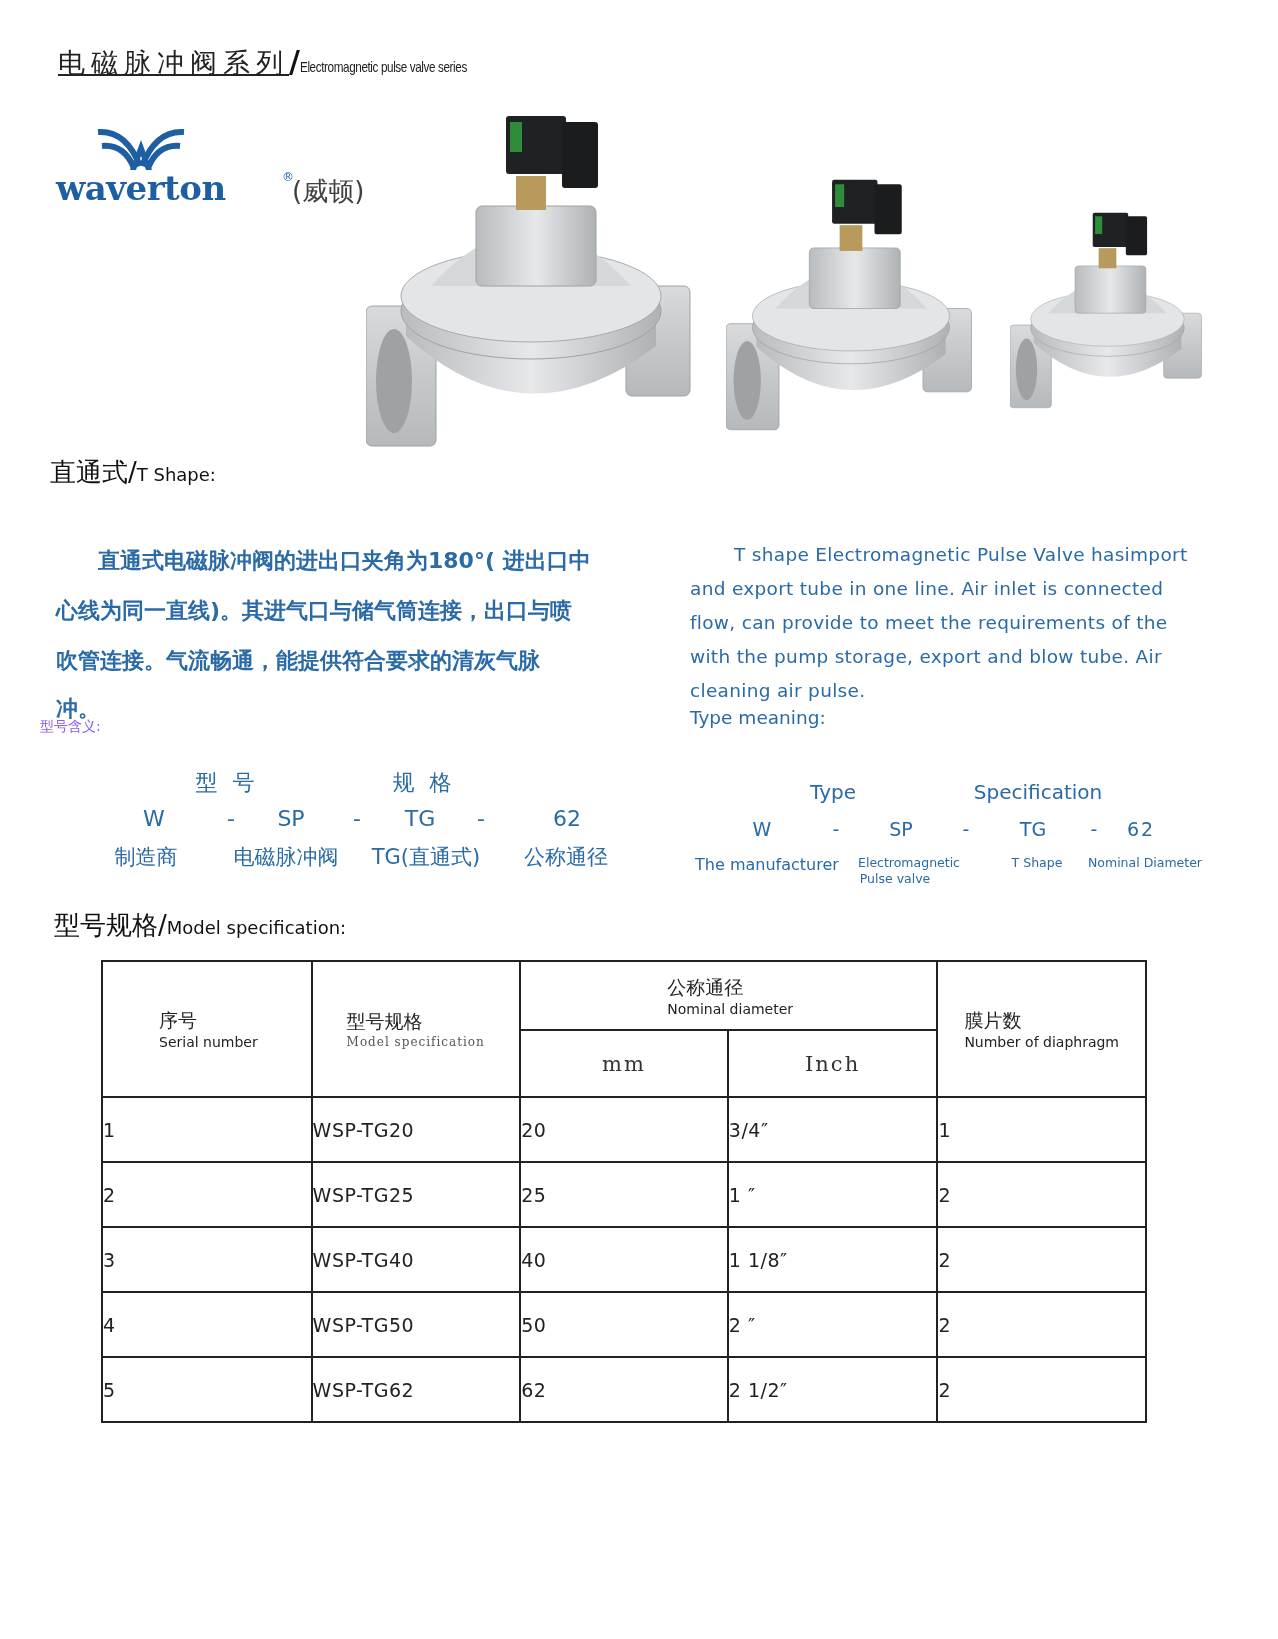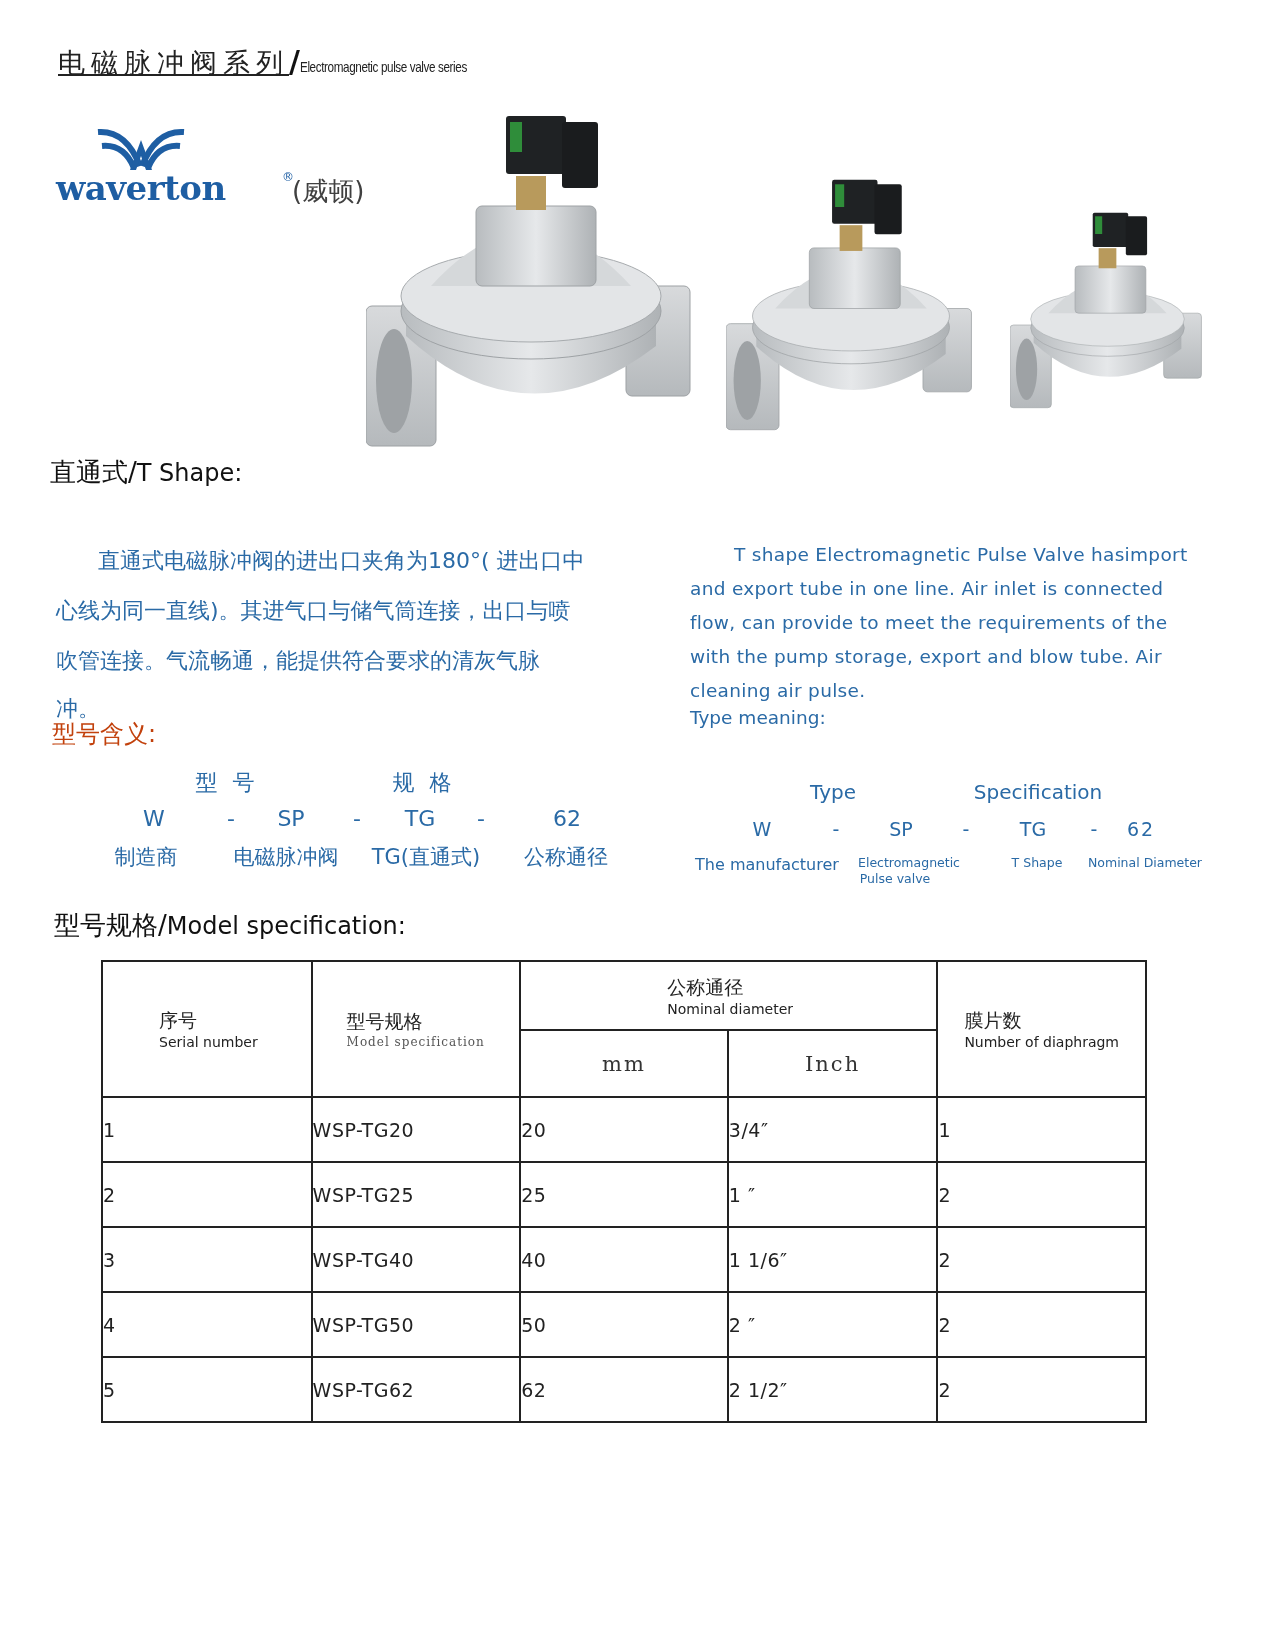--- a/index.html
+++ b/index.html
@@ -20,24 +20,24 @@
   .logo-reg { position: absolute; left: 226px; top: 44px; font-size: 12px; color: #1e5ea3; }
   .logo-cn { position: absolute; left: 236px; top: 48px; font-size: 26px; color: #404040; white-space: nowrap; }
 
   
   .valve { position: absolute; }
 
   
   .sec-heading { white-space: nowrap; color: #111; }
   .sec-heading .cn { font-size: 26px; }
   .sec-heading .slash { font-size: 26px; }
-  .sec-heading .en { font-size: 24px; }
-  .cn-para { left: 56px; top: 536px; width: 600px; font-size: 22px; line-height: 50px; color: #2a6aa6; }
+  .sec-heading .en { font-size: 18px; }
+  .cn-para { left: 56px; top: 536px; width: 600px; font-size: 22px; line-height: 50px; color: #2a6aa6; font-weight: bold; }
   .cn-para .indent { display: inline-block; width: 42px; }
-  .type-cn-label { left: 52px; top: 718px; font-size: 24px; color: #c2410c; }
+  .type-cn-label { left: 40px; top: 718px; font-size: 14px; color: #8b5cf6; }
 
   .en-para { left: 690px; top: 538px; width: 535px; font-size: 18.5px; line-height: 34px; color: #2a6aa6; letter-spacing: 0.3px; }
   .en-para .indent { display: inline-block; width: 44px; }
   .type-en-label { left: 690px; top: 707px; font-size: 18.5px; color: #2a6aa6; }
 
   .code-row span { position: absolute; transform: translateX(-50%); white-space: nowrap; color: #2a6aa6; }
 
   
   table.spec { position: absolute; left: 101px; top: 960px; width: 1046px; border-collapse: collapse; }
   table.spec td, table.spec th { border: 2px solid #222; font-weight: normal; vertical-align: middle; }
@@ -226,21 +226,21 @@
     <td>2</td>
     <td>WSP-TG25</td>
     <td>25</td>
     <td>1 ″</td>
     <td>2</td>
   </tr>
   <tr>
     <td>3</td>
     <td>WSP-TG40</td>
     <td>40</td>
-    <td>1 1/6″</td>
+    <td>1 1/8″</td>
     <td>2</td>
   </tr>
   <tr>
     <td>4</td>
     <td>WSP-TG50</td>
     <td>50</td>
     <td>2 ″</td>
     <td>2</td>
   </tr>
   <tr>

